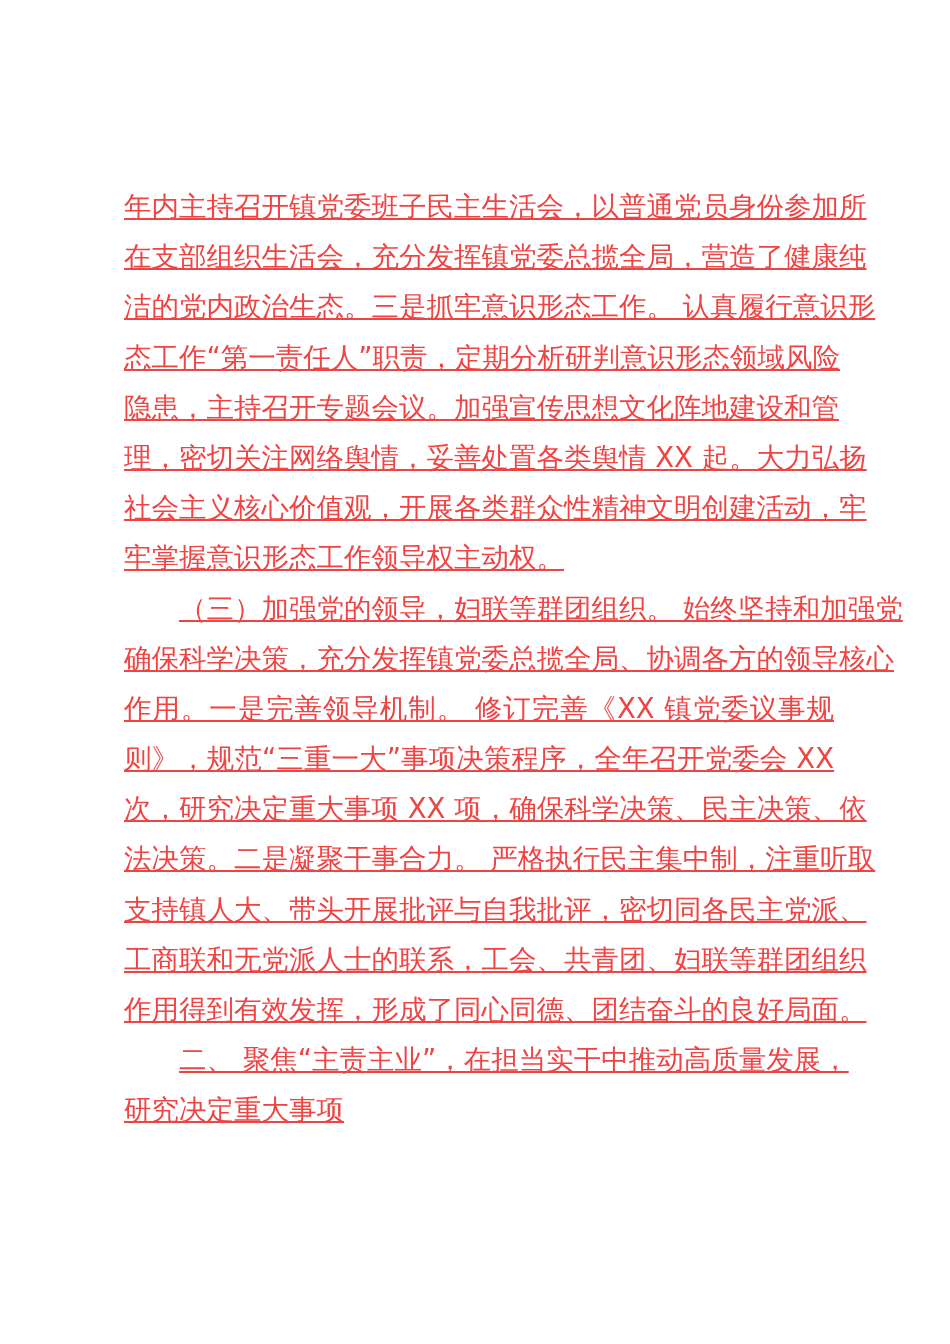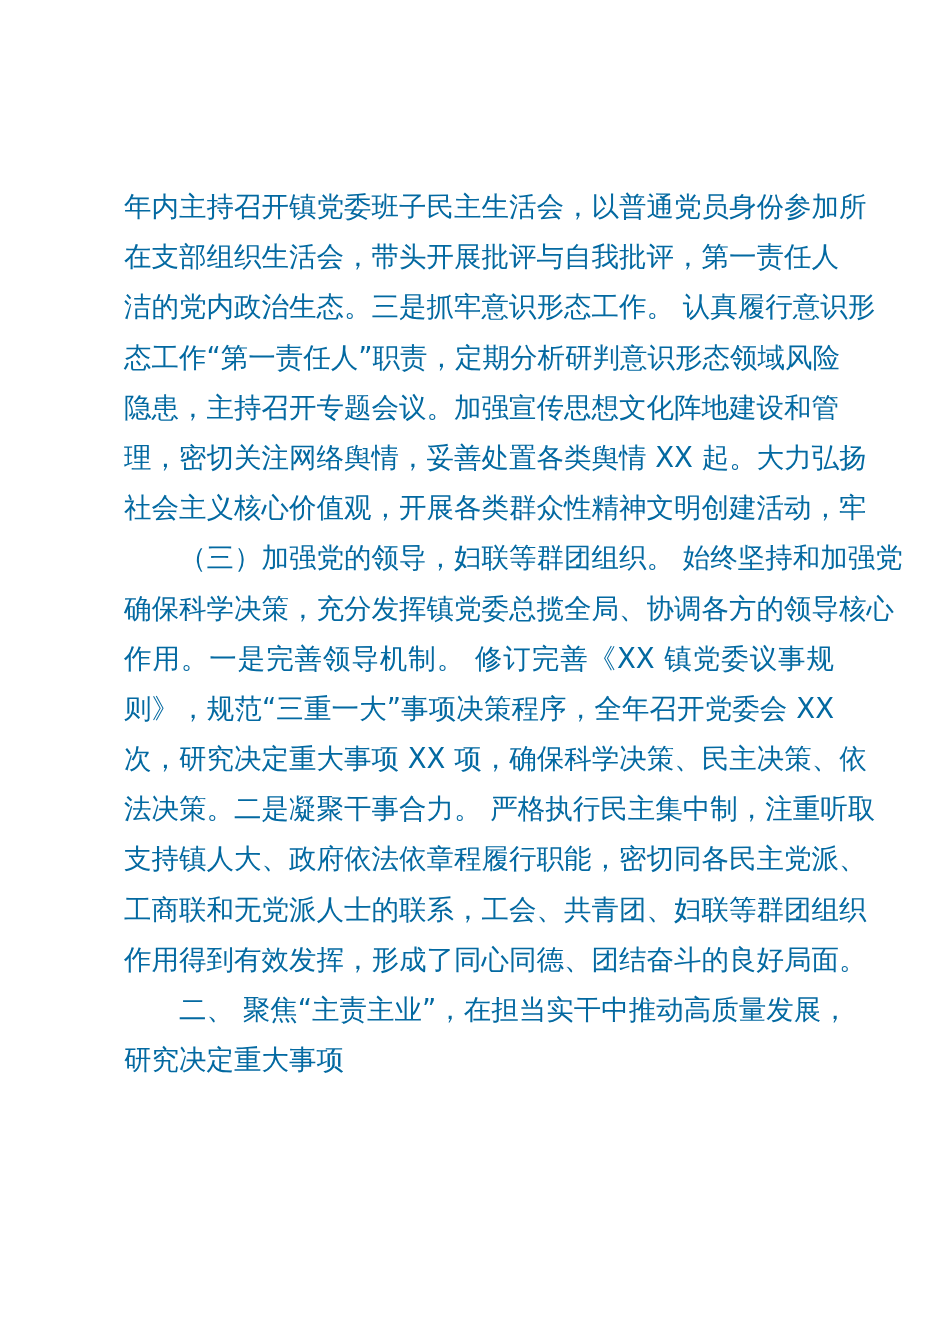--- a/index.html
+++ b/index.html
@@ -5,54 +5,56 @@
   html, body { margin: 0; padding: 0; background: #ffffff; }
   body { width: 950px; height: 1344px; position: relative; overflow: hidden; }
   .page {
     position: absolute;
     left: 124px;
     top: 181px;
     width: 710px;
     font-family: "DejaVu Sans", sans-serif;
     font-size: 27.5px;
     line-height: 50.2px;
-    color: #0369a1;
+    color: #ef4444;
+    text-decoration: underline;
   }
   .line {
     display: block;
     white-space: nowrap;
     height: 50.2px;
     text-align: justify;
     text-align-last: justify;
   }
   .line.last { text-align-last: left; }
   .line.indent { padding-left: 55px; }
   .line.heading { padding-left: 55px; font-weight: normal; }
 </style>
 </head>
 <body>
 
 <div class="page">
   <div>
     <span class="line">年内主持召开镇党委班子民主生活会，以普通党员身份参加所</span>
-    <span class="line">在支部组织生活会，带头开展批评与自我批评，第一责任人</span>
+    <span class="line">在支部组织生活会，充分发挥镇党委总揽全局，营造了健康纯</span>
     <span class="line">洁的党内政治生态。三是抓牢意识形态工作。 认真履行意识形</span>
     <span class="line">态工作“第一责任人”职责，定期分析研判意识形态领域风险</span>
     <span class="line">隐患，主持召开专题会议。加强宣传思想文化阵地建设和管</span>
     <span class="line">理，密切关注网络舆情，妥善处置各类舆情 XX 起。大力弘扬</span>
     <span class="line">社会主义核心价值观，开展各类群众性精神文明创建活动，牢</span>
+    <span class="line last">牢掌握意识形态工作领导权主动权。</span>
   </div>
   <div>
     <span class="line indent">（三）加强党的领导，妇联等群团组织。 始终坚持和加强党</span>
     <span class="line">确保科学决策，充分发挥镇党委总揽全局、协调各方的领导核心</span>
     <span class="line">作用。一是完善领导机制。 修订完善《XX 镇党委议事规</span>
     <span class="line">则》，规范“三重一大”事项决策程序，全年召开党委会 XX</span>
     <span class="line">次，研究决定重大事项 XX 项，确保科学决策、民主决策、依</span>
     <span class="line">法决策。二是凝聚干事合力。 严格执行民主集中制，注重听取</span>
-    <span class="line">支持镇人大、政府依法依章程履行职能，密切同各民主党派、</span>
+    <span class="line">支持镇人大、带头开展批评与自我批评，密切同各民主党派、</span>
     <span class="line">工商联和无党派人士的联系，工会、共青团、妇联等群团组织</span>
     <span class="line last">作用得到有效发挥，形成了同心同德、团结奋斗的良好局面。</span>
   </div>
   <div>
     <span class="line heading">二、 聚焦“主责主业”，在担当实干中推动高质量发展，</span>
     <span class="line last">研究决定重大事项</span>
   </div>
 </div>
 
 </body></html>

